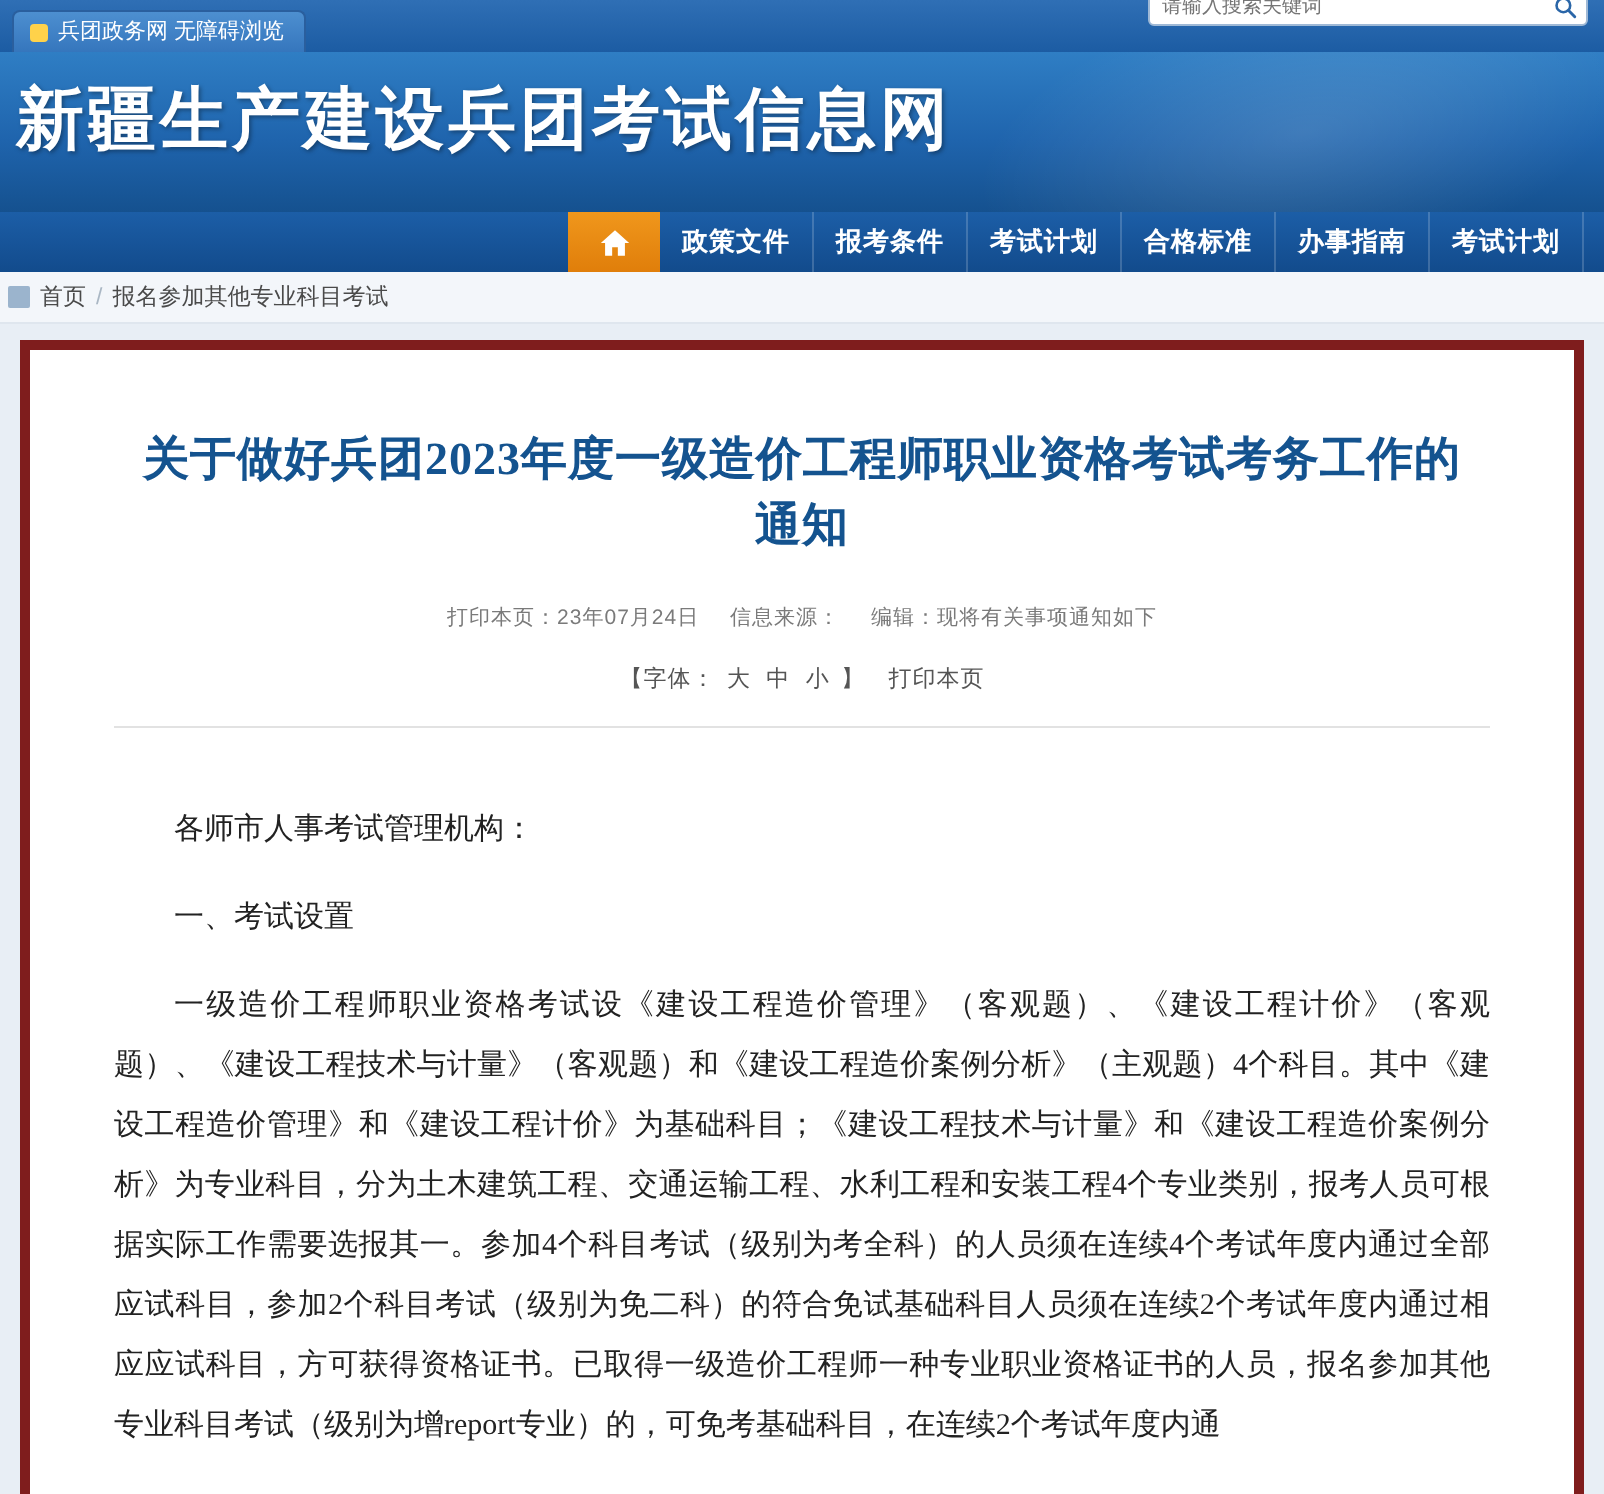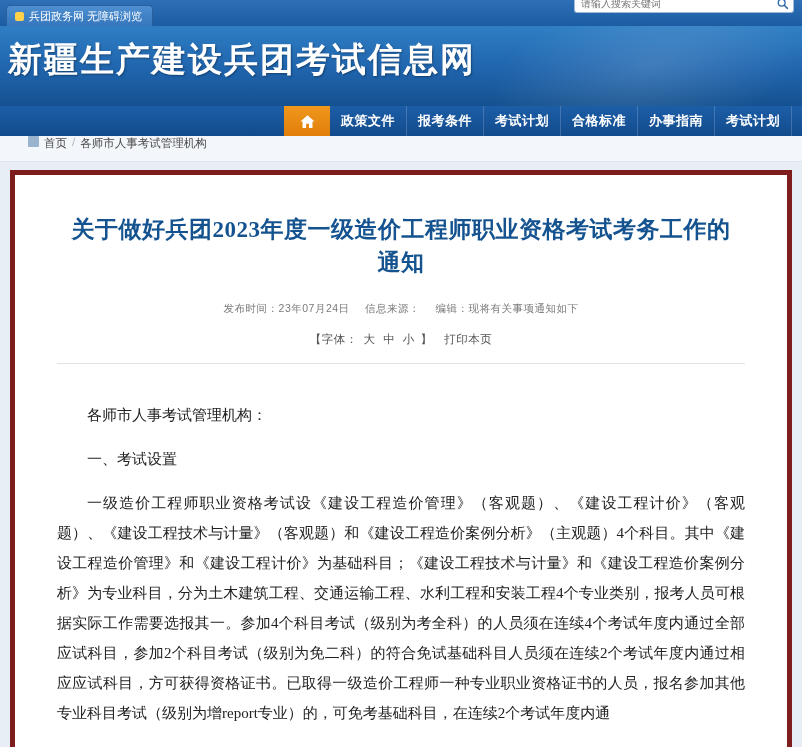--- a/index.html
+++ b/index.html
@@ -136,22 +136,22 @@
     letter-spacing: 0.5px;
   }
   .nav-item:first-of-type { border-left: 1px solid rgba(255,255,255,0.18); }
 
   
   .breadcrumb {
     height: 25px;
     background: #f3f6fa;
     border-bottom: 1px solid #dfe6ee;
     display: flex;
-    align-items: flex-start;
-    padding-left: 28px;
+    align-items: center;
+    padding-left: 4px;
     font-size: 11.5px;
     color: #555;
     gap: 5px;
   }
   .bc-icon {
     width: 11px; height: 11px;
     background: #9bb4cd;
     border-radius: 1px;
     display: inline-block;
     flex: none;
@@ -255,29 +255,29 @@
   <div class="nav-item">考试计划</div>
   <div class="nav-item">合格标准</div>
   <div class="nav-item">办事指南</div>
   <div class="nav-item">考试计划</div>
 </div>
 
 <div class="breadcrumb">
   <span class="bc-icon"></span>
   <span class="bc-link">首页</span>
   <span class="bc-sep">/</span>
-  <span class="bc-link">各师市人事考试管理机构</span>
+  <span class="bc-link">报名参加其他专业科目考试</span>
 </div>
 
 <div class="page-wrap">
   <div class="article">
     <div class="art-title">关于做好兵团2023年度一级造价工程师职业资格考试考务工作的通知</div>
 
     <div class="art-meta">
-      <span>发布时间：23年07月24日</span>
+      <span>打印本页：23年07月24日</span>
       <span>信息来源：</span>
       <span>编辑：现将有关事项通知如下</span>
     </div>
 
     <div class="art-tools">
       <span>【字体：</span>
       <span class="sz">大</span>
       <span class="sz">中</span>
       <span class="sz">小</span>
       <span>】</span>

